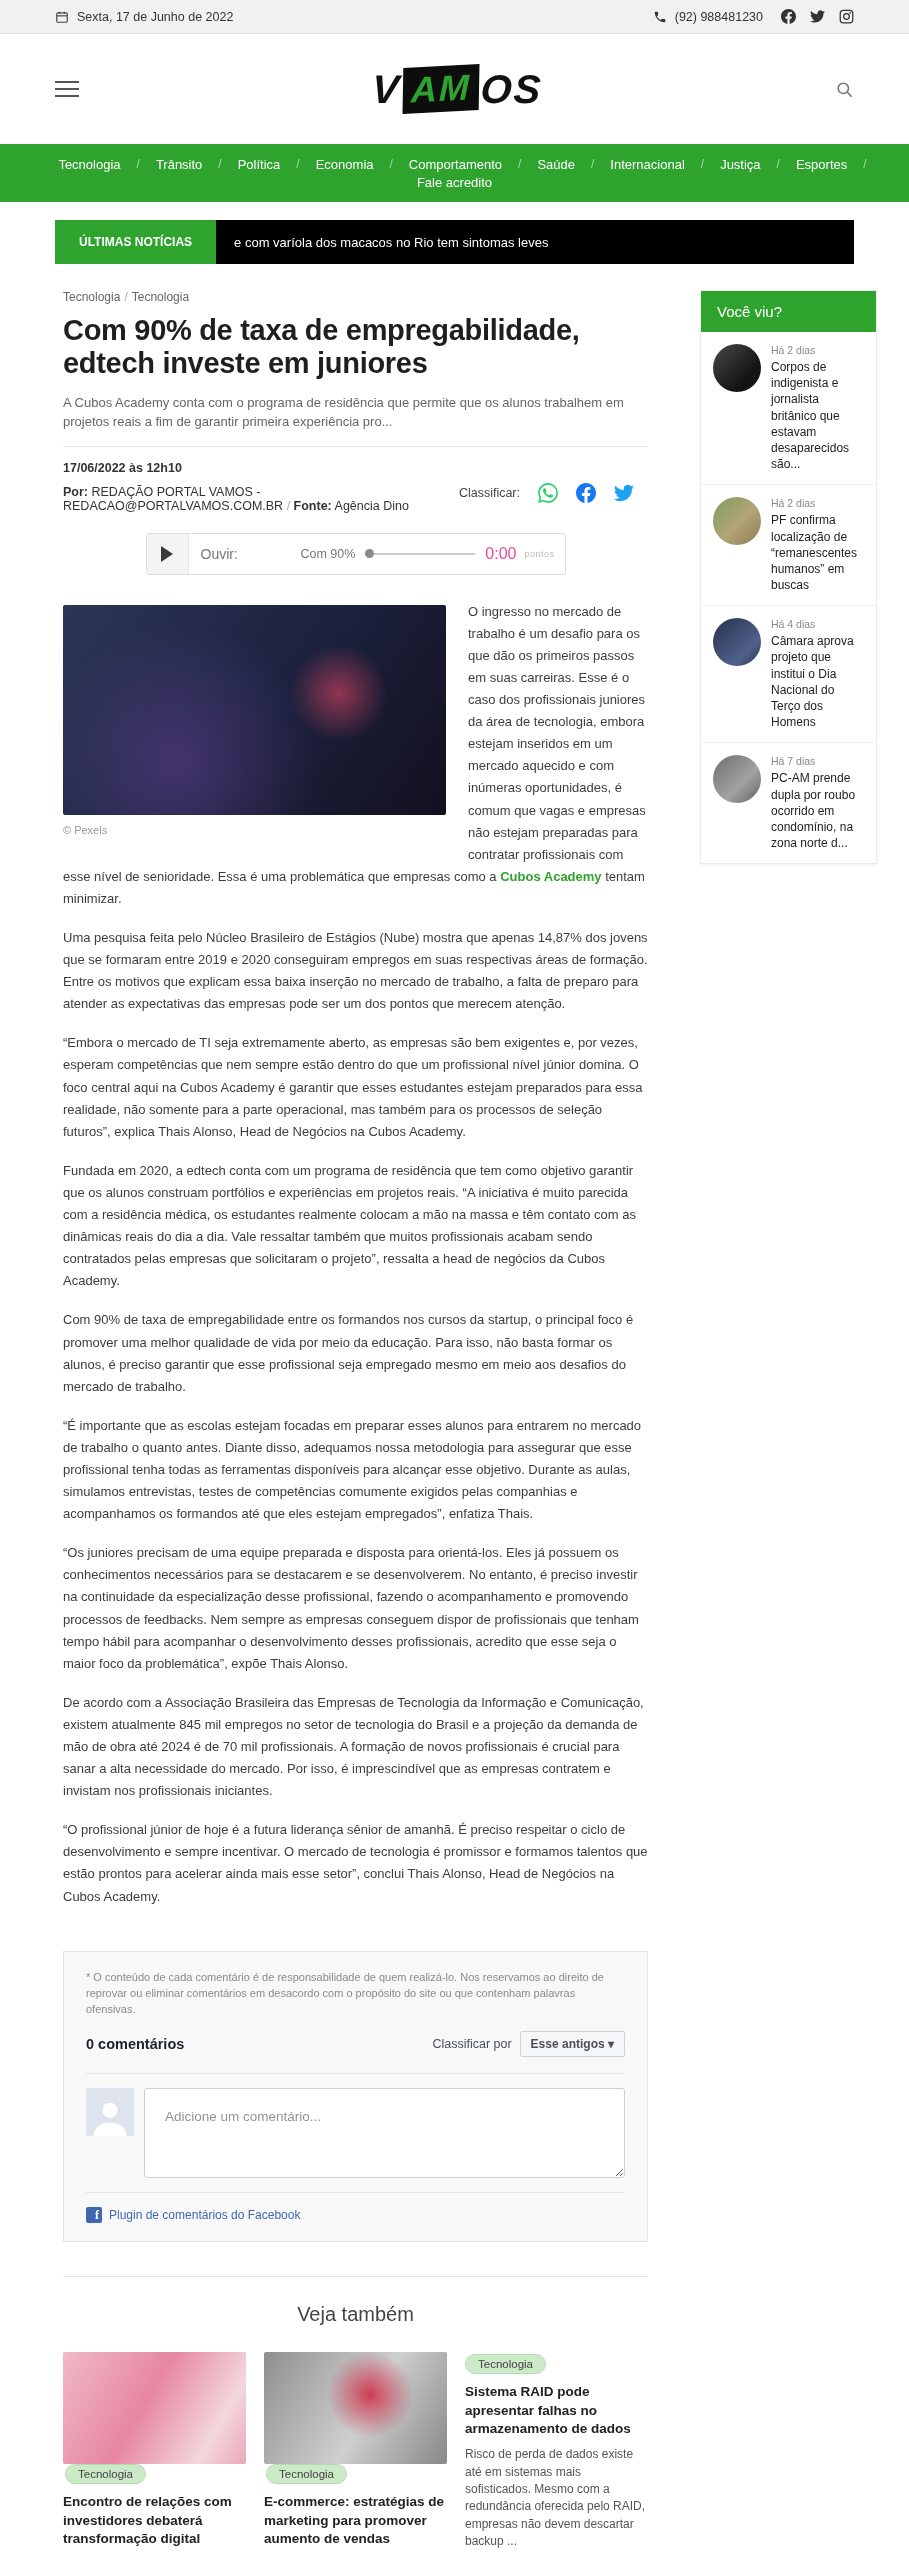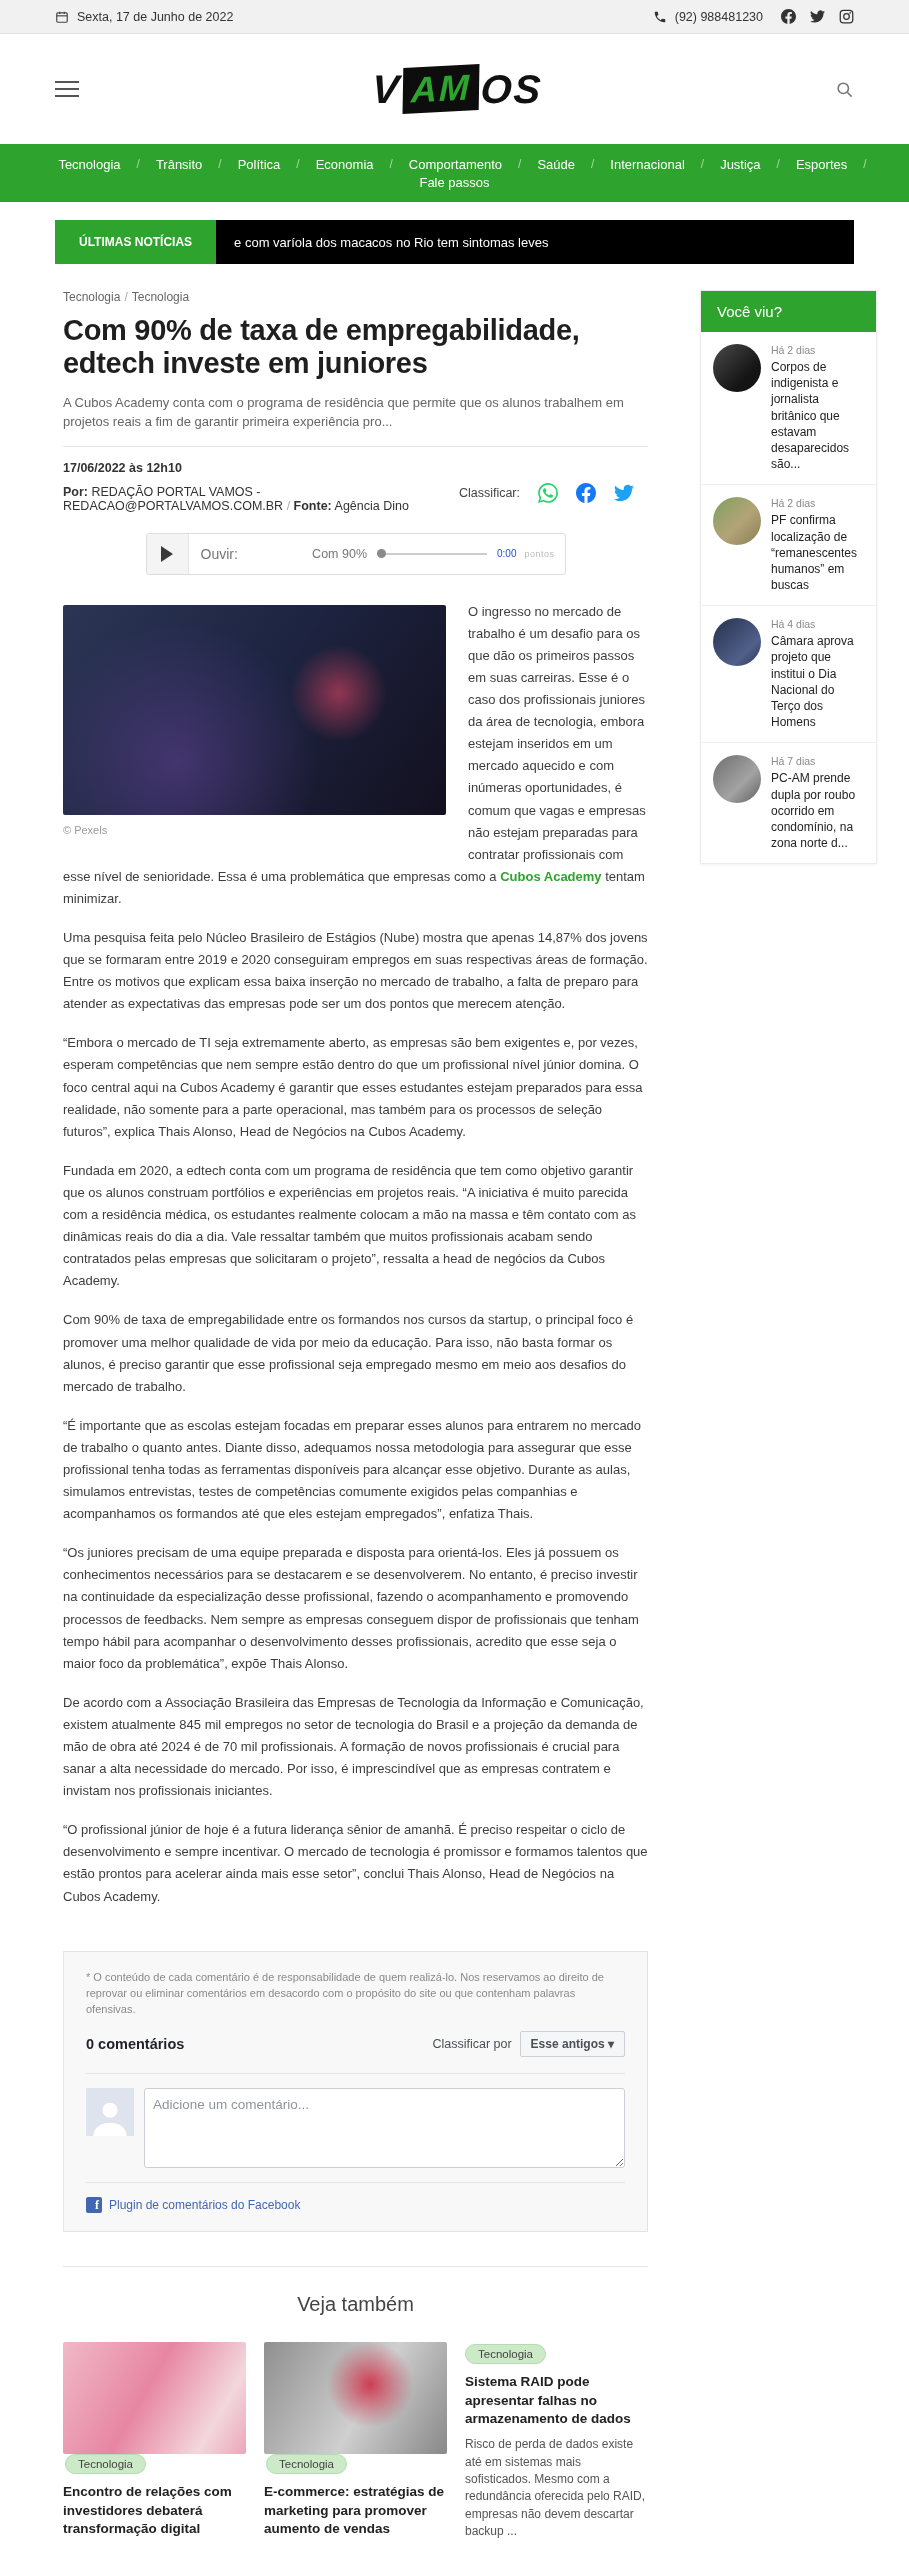--- a/index.html
+++ b/index.html
@@ -51,21 +51,21 @@
   .share .icon { cursor:pointer; }
 
   
   .player { width:420px; margin:0 auto 26px; border:1px solid #ddd; border-radius:3px; display:flex; align-items:center; background:#fff; height:42px; overflow:hidden; }
   .play-btn { width:42px; height:42px; background:#f4f4f4; border-right:1px solid #e5e5e5; display:flex; align-items:center; justify-content:center; cursor:pointer; }
   .play-tri { width:0; height:0; border-left:12px solid #3a3a3a; border-top:8px solid transparent; border-bottom:8px solid transparent; }
   .player-label { font-size:14px; color:#777; margin-left:12px; }
   .player-track { font-size:12.5px; color:#777; margin-left:auto; }
   .player-slider { width:110px; height:2px; background:#ccc; margin:0 10px; position:relative; cursor:pointer; }
   .player-slider i { position:absolute; left:0; top:-4px; width:9px; height:9px; background:#8a8a8a; border-radius:50%; }
-  .player-time { font-size:10px; color:#1d4ed8; }
+  .player-time { font-size:16px; color:#ec4899; }
   .player-brand { font-size:9px; color:#bbb; margin:0 10px 0 8px; letter-spacing:.5px; }
 
   
   .article-body { font-size:13px; line-height:1.7; color:#3d3d3d; }
   .article-body p { margin-bottom:17px; }
   .figure { float:left; width:383px; margin:4px 22px 8px 0; }
   .article-img { width:383px; height:210px; border-radius:2px;
     background:
       radial-gradient(circle at 72% 42%, rgba(225,70,100,.6), transparent 16%),
       radial-gradient(circle at 30% 75%, rgba(110,70,160,.45), transparent 45%),
@@ -76,21 +76,21 @@
   
   .comments { background:#f8f8f8; border:1px solid #e4e4e4; padding:18px 22px; margin:26px 0 0; }
   .comments-disclaimer { font-size:11px; color:#8a8a8a; line-height:1.45; margin-bottom:14px; }
   .comments-head { display:flex; justify-content:space-between; align-items:center; margin-bottom:16px; }
   .comments-count { font-size:14.5px; font-weight:bold; color:#1d2129; }
   .comments-sort { display:flex; align-items:center; gap:8px; font-size:12.5px; color:#4b4f56; }
   .sort-btn { border:1px solid #ccd0d5; background:#f5f6f7; padding:5px 10px; font-size:12px; font-weight:bold; color:#4b4f56; border-radius:2px; cursor:pointer; }
   .comments-hr { border:none; border-top:1px solid #e5e5e5; margin:14px 0; }
   .comment-input-row { display:flex; gap:10px; margin:8px 0 14px; }
   .fb-avatar { width:48px; height:48px; background:#dfe3ee; display:flex; align-items:flex-end; justify-content:center; overflow:hidden; flex:none; }
-  .comment-box { flex:1; height:80px; border:1px solid #ccd0d5; border-radius:3px; font-size:13.5px; color:#333; padding:8px; resize:both; font-family:"Liberation Sans",sans-serif; }
+  .comment-box { flex:1; height:90px; border:1px solid #ccd0d5; border-radius:3px; font-size:13.5px; color:#333; padding:20px; resize:both; font-family:"Liberation Sans",sans-serif; }
   .comment-box::placeholder { color:#90949c; }
   .fb-plugin { display:flex; align-items:center; gap:7px; font-size:12px; color:#4267b2; margin-top:12px; }
   .fb-badge { width:16px; height:16px; background:#4267b2; color:#fff; font-weight:bold; font-size:12px; display:flex; align-items:center; justify-content:flex-end; padding-right:3px; border-radius:2px; font-family:"Liberation Serif",serif; }
 
   
   .side-card { border:1px solid #ececec; box-shadow:0 1px 3px rgba(0,0,0,.06); }
   .side-head { background:#2ea32e; color:#fff; font-size:15px; padding:12px 16px; }
   .side-item { display:flex; gap:10px; padding:12px 12px; border-top:1px solid #efefef; cursor:pointer; }
   .side-item:first-of-type { border-top:none; }
   .side-thumb { width:48px; height:48px; border-radius:50%; flex:none; }
@@ -195,21 +195,21 @@
         <li><a>Comportamento</a></li>
         <li class="sep">/</li>
         <li><a>Saúde</a></li>
         <li class="sep">/</li>
         <li><a>Internacional</a></li>
         <li class="sep">/</li>
         <li><a>Justiça</a></li>
         <li class="sep">/</li>
         <li><a>Esportes</a></li>
         <li class="sep">/</li>
-        <li><a>Fale passos</a></li>
+        <li><a>Fale acredito</a></li>
       </ul>
   </nav>
 
   <div class="ticker-wrap">
     <div class="ticker-label">ÚLTIMAS NOTÍCIAS</div>
     <div class="ticker-text">e com varíola dos macacos no Rio tem sintomas leves</div>
   </div>
 
   <div class="main">
     <div class="left-col">

